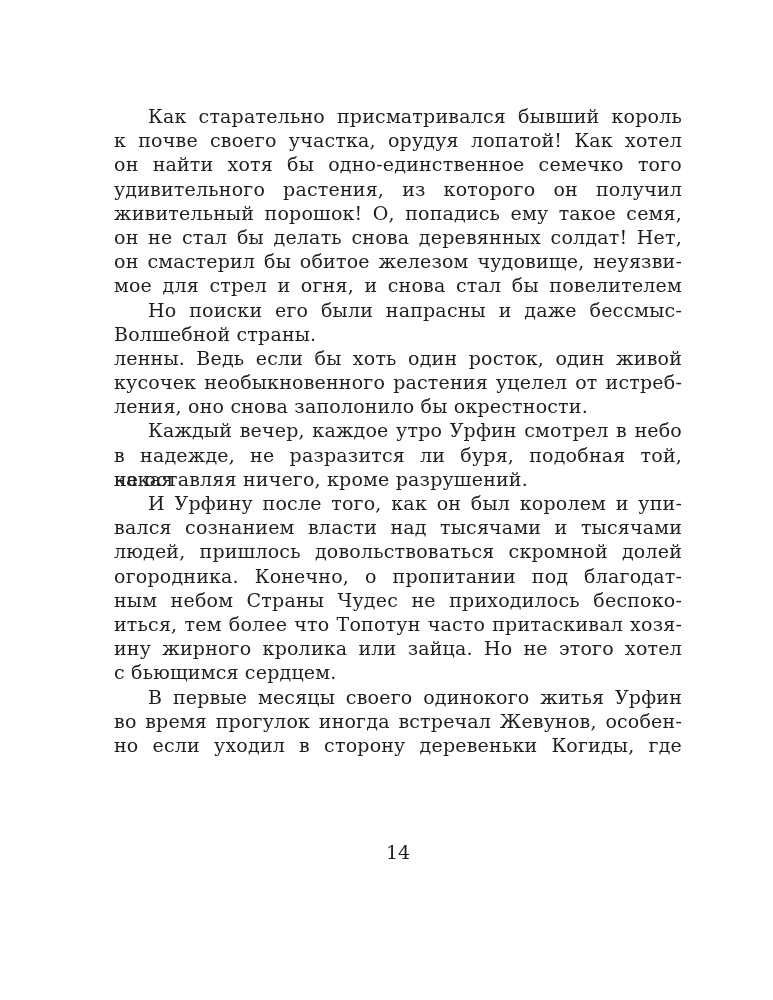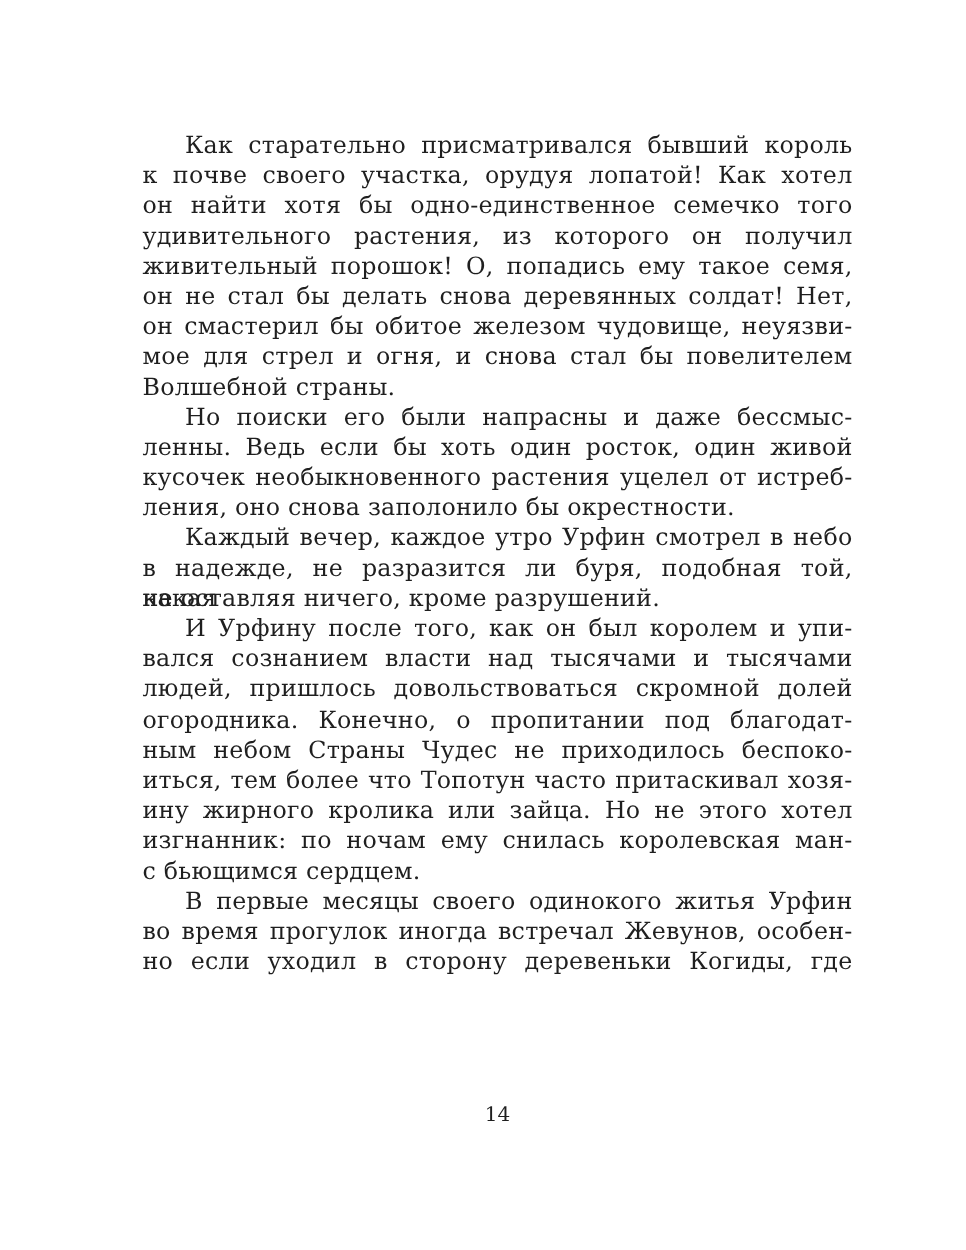--- a/index.html
+++ b/index.html
@@ -35,55 +35,54 @@
   .line.first {
     text-indent: 34px;
   }
   .line.para-end {
     text-align-last: left;
     -moz-text-align-last: left;
   }
   .page-number {
     position: absolute;
     left: 114px;
-    top: 880px;
+    top: 840px;
     width: 568px;
     text-align: center;
-    font-size: 16px;
+    font-size: 19px;
     line-height: 24px;
   }
 </style>
 </head>
 <body>
 
 <div class="page">
   <div class="text-block">
       <div class="line first">Как старательно присматривался бывший король</div>
       <div class="line">к почве своего участка, орудуя лопатой! Как хотел</div>
       <div class="line">он найти хотя бы одно-единственное семечко того</div>
       <div class="line">удивительного растения, из которого он получил</div>
       <div class="line">живительный порошок! О, попадись ему такое семя,</div>
       <div class="line">он не стал бы делать снова деревянных солдат! Нет,</div>
       <div class="line">он смастерил бы обитое железом чудовище, неуязви-</div>
       <div class="line">мое для стрел и огня, и снова стал бы повелителем</div>
+      <div class="line first">Но поиски его были напрасны и даже бессмыс-</div>
       <div class="line para-end">Волшебной страны.</div>
-      <div class="line first">Но поиски его были напрасны и даже бессмыс-</div>
       <div class="line">ленны. Ведь если бы хоть один росток, один живой</div>
       <div class="line">кусочек необыкновенного растения уцелел от истреб-</div>
       <div class="line para-end">ления, оно снова заполонило бы окрестности.</div>
       <div class="line first">Каждый вечер, каждое утро Урфин смотрел в небо</div>
       <div class="line">в надежде, не разразится ли буря, подобная той, какая</div>
       <div class="line para-end">не оставляя ничего, кроме разрушений.</div>
       <div class="line first">И Урфину после того, как он был королем и упи-</div>
       <div class="line">вался сознанием власти над тысячами и тысячами</div>
       <div class="line">людей, пришлось довольствоваться скромной долей</div>
       <div class="line">огородника. Конечно, о пропитании под благодат-</div>
       <div class="line">ным небом Страны Чудес не приходилось беспоко-</div>
       <div class="line">иться, тем более что Топотун часто притаскивал хозя-</div>
       <div class="line">ину жирного кролика или зайца. Но не этого хотел</div>
-      <div class="line">изгнанник: по ночам ему снилась королевская ман-</div>
       <div class="line para-end">с бьющимся сердцем.</div>
       <div class="line first">В первые месяцы своего одинокого житья Урфин</div>
       <div class="line">во время прогулок иногда встречал Жевунов, особен-</div>
       <div class="line">но если уходил в сторону деревеньки Когиды, где</div>
     </div>
   <div class="page-number">14</div>
 </div>
 
 </body></html>

